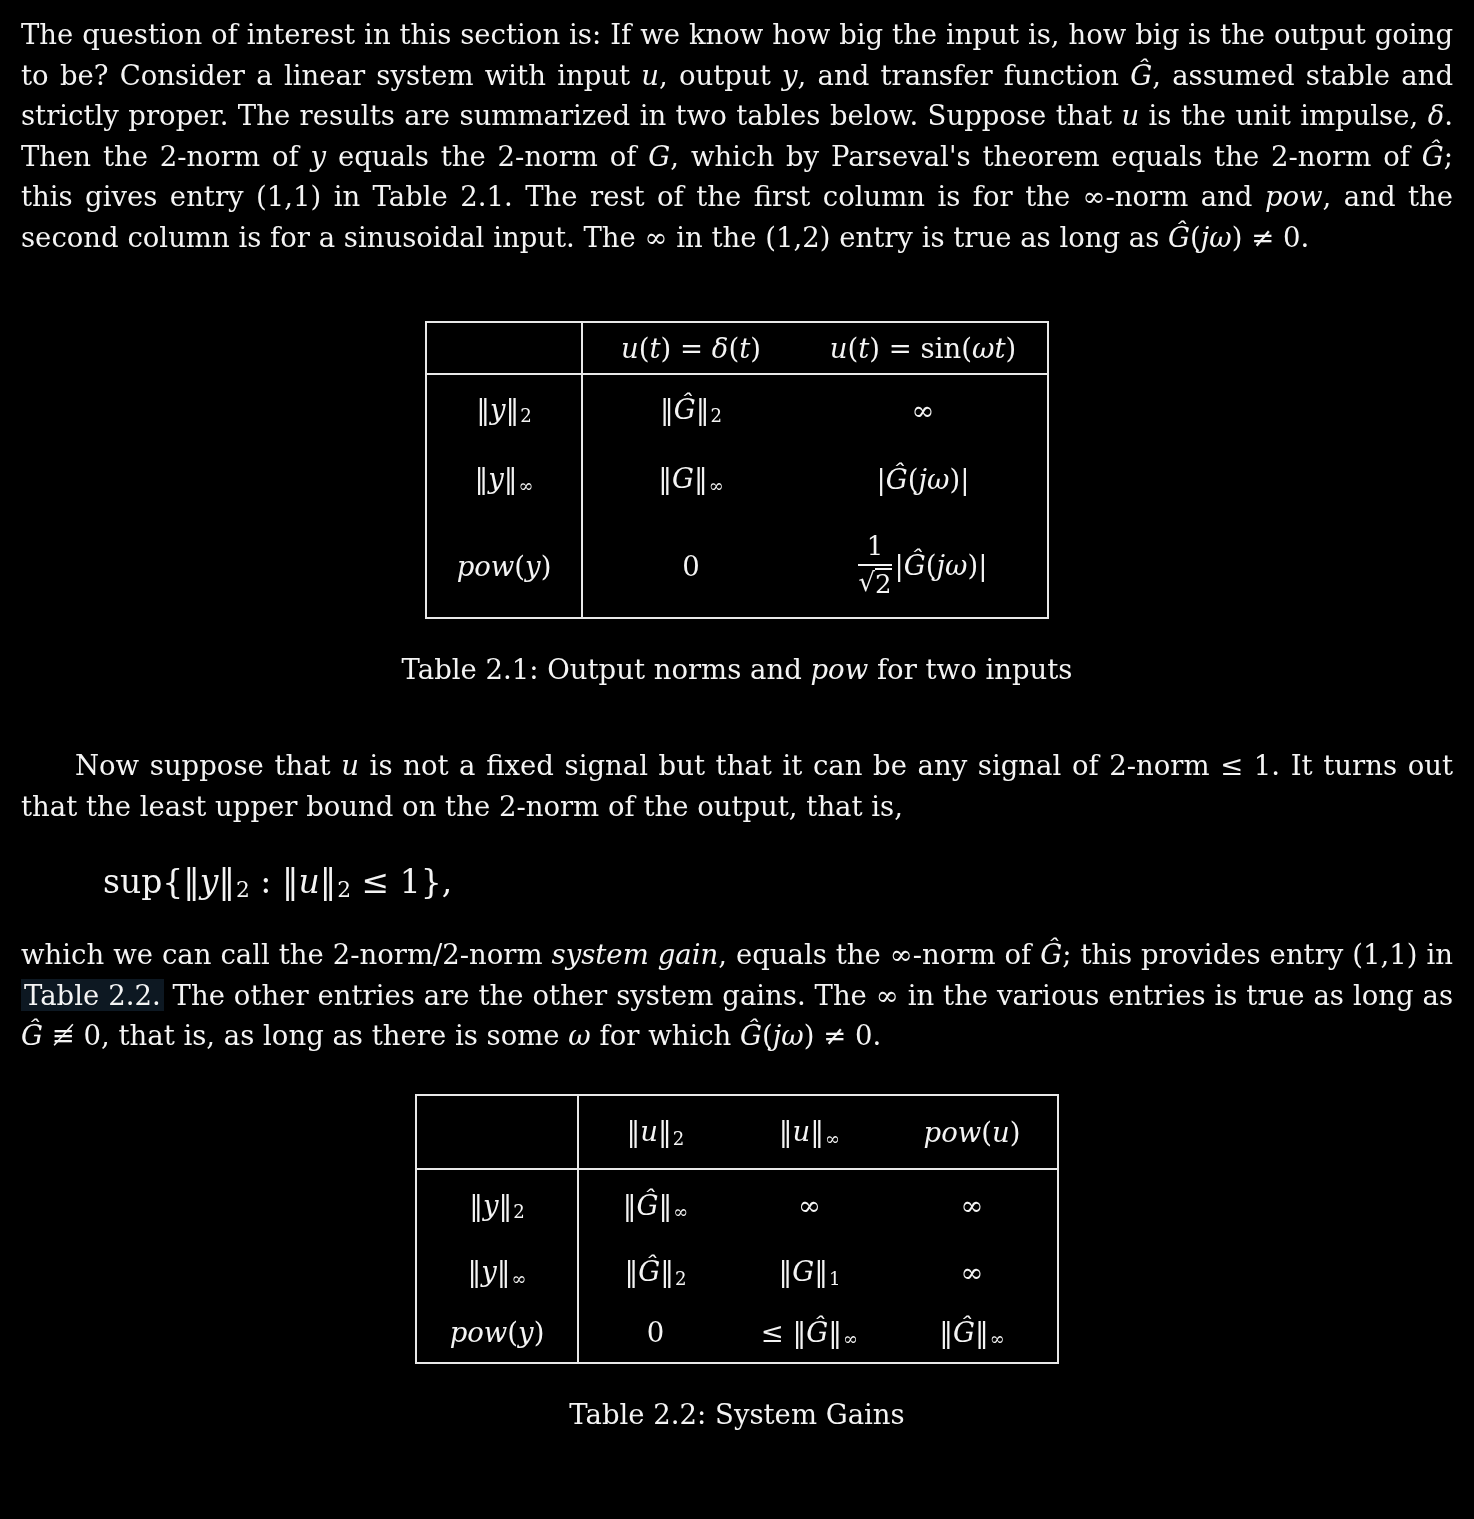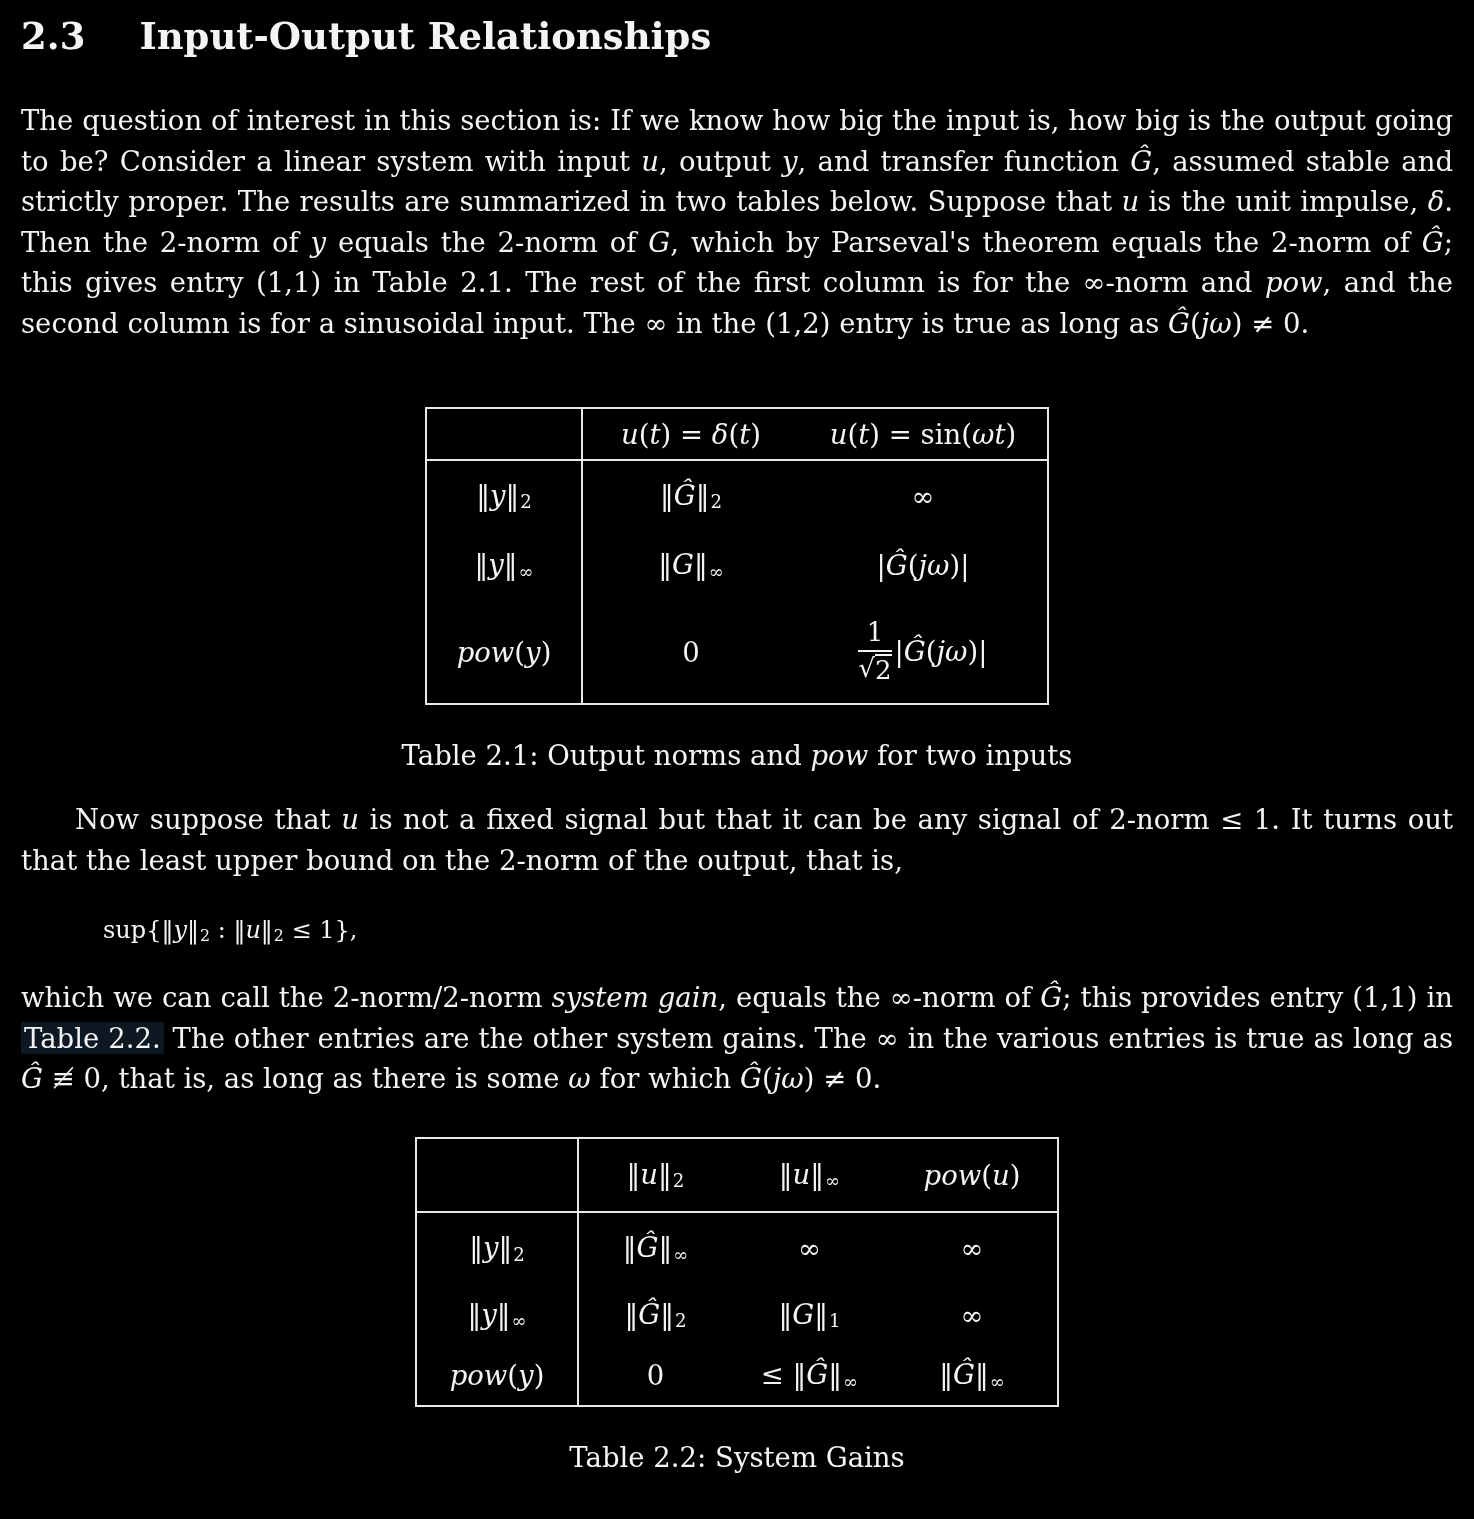--- a/index.html
+++ b/index.html
@@ -5,22 +5,22 @@
   html,body{margin:0;padding:0;}
   body{
     width:1474px;height:1519px;overflow:hidden;
     background:var(--bg,#000000);color:var(--fg,#f4f4f4);
     font-family:"DejaVu Serif","DejaVu Sans","Liberation Serif",serif;
   }
   .page{padding:14px 21px 0;}
   .heading{font-size:37px;font-weight:700;margin:0 0 42px 0;}
   .secnum{margin-right:54px;}
   .body{font-size:27.5px;line-height:40.5px;text-align:justify;margin:0;}
-  .para2{margin-top:28px;text-indent:54px;}
-  .equation{font-size:24px;margin:36px 0 4px 82px;}
+  .para2{margin-top:60px;text-indent:54px;}
+  .equation{font-size:33px;margin:36px 0 4px 82px;}
   .para3{margin-top:32px;}
   .run{white-space:pre-wrap;}
   .run.mi{font-style:italic;}
   .run.sub{font-size:66%;vertical-align:-0.2em;padding-left:1px;}
   .run.hl{background:var(--linkbg,#0d1822);padding:0 3px;cursor:pointer;}
   .mtable{border-collapse:collapse;margin:64px auto 0;font-size:27.5px;border:2px solid var(--border,#e8e8e8);}
   .mtable td{text-align:center;vertical-align:middle;padding:0 10px;}
   .mtable td.c0{border-right:2px solid var(--border,#e8e8e8);}
   .mtable tr.hdr td{border-bottom:2px solid var(--border,#e8e8e8);}
   .t1 tr.hdr{height:52px;}
@@ -44,21 +44,20 @@
   .frac .bar{align-self:stretch;height:0;border-top:2px solid var(--fg,#f4f4f4);margin:2px 0;}
   .frac .den{display:inline-flex;align-items:flex-start;}
   .frac .radarg{border-top:2px solid var(--fg,#f4f4f4);}
   .fracrest{vertical-align:middle;}
 </style>
 </head>
 <body>
 
 <div class="page">
 
-  <h1 class="heading"><span class="secnum">2.3</span><span class="sectitle">Input-Output Relationships</span></h1>
 
   <p class="body para1"><span class="run">The question of interest in this section is: If we know how big the input is, how big is the output going to be? Consider a linear system with input </span><span class="run mi">u</span><span class="run">, output </span><span class="run mi">y</span><span class="run">, and transfer function </span><span class="run mi">Ĝ</span><span class="run">, assumed stable and strictly proper. The results are summarized in two tables below. Suppose that </span><span class="run mi">u</span><span class="run"> is the unit impulse, </span><span class="run mi">δ</span><span class="run">. Then the 2-norm of </span><span class="run mi">y</span><span class="run"> equals the 2-norm of </span><span class="run mi">G</span><span class="run">, which by Parseval's theorem equals the 2-norm of </span><span class="run mi">Ĝ</span><span class="run">; this gives entry (1,1) in Table 2.1. The rest of the first column is for the ∞-norm and </span><span class="run mi">pow</span><span class="run">, and the second column is for a sinusoidal input. The ∞ in the (1,2) entry is true as long as </span><span class="run mi">Ĝ</span><span class="run">(</span><span class="run mi">jω</span><span class="run">) ≠ 0.</span></p>
 
   <table class="mtable t1">
     <tbody>
       <tr class="hdr">
         <td class="c0"></td>
         <td class="c1"><span class="run mi">u</span><span class="run">(</span><span class="run mi">t</span><span class="run">) = </span><span class="run mi">δ</span><span class="run">(</span><span class="run mi">t</span><span class="run">)</span></td>
         <td class="c2"><span class="run mi">u</span><span class="run">(</span><span class="run mi">t</span><span class="run">) = sin(</span><span class="run mi">ωt</span><span class="run">)</span></td>
       </tr>

